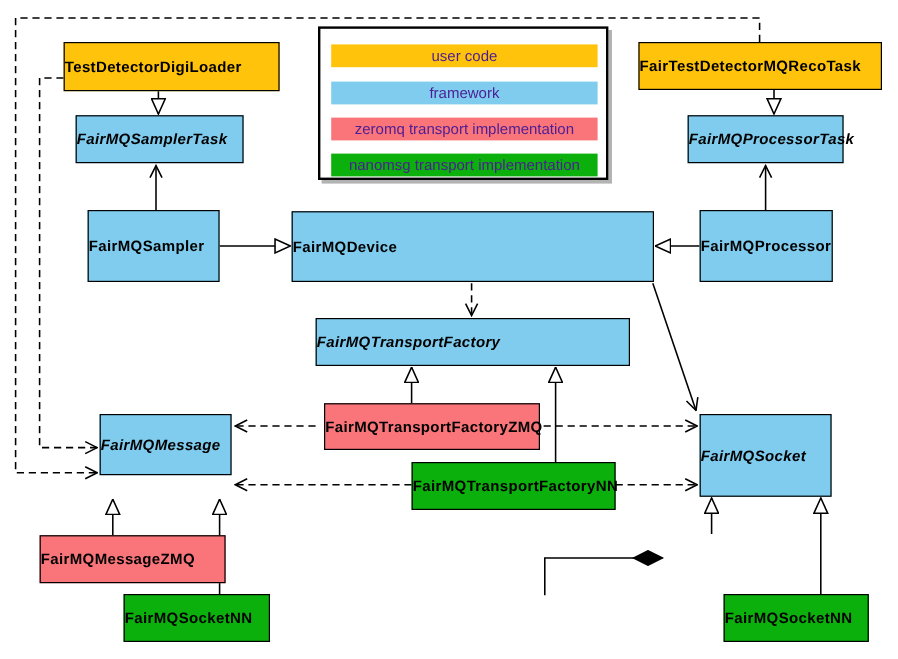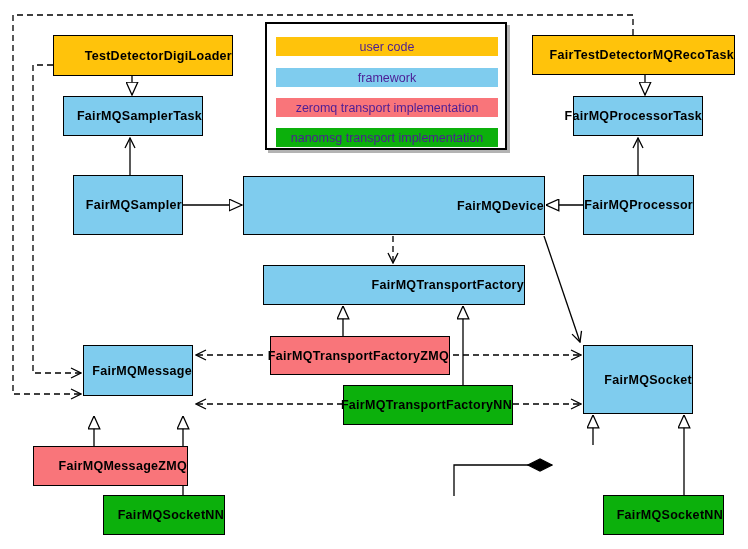--- a/index.html
+++ b/index.html
@@ -3,26 +3,26 @@
 <meta charset="utf-8">
 <style>
   * { margin:0; padding:0; box-sizing:border-box; }
   html,body { background:#fff; }
   #canvas {
     position:relative; width:748px; height:549px; background:var(--c-background,#fff);
     font-family:"Liberation Sans", sans-serif; overflow:hidden;
   }
   #edges { position:absolute; left:0; top:0; width:748px; height:549px; }
   .node {
-    position:absolute; display:flex; align-items:center; justify-content:flex-end;
+    position:absolute; display:flex; align-items:center; justify-content:flex-start;
     border:1.5px solid var(--c-border,#000); text-align:center;
     font-weight:bold; font-size:12.5px; letter-spacing:0.3px; color:#000;
     white-space:nowrap;
   }
-  .abstract { }
+  .abstract { font-style:italic; }
   .cat-user-code { background:var(--c-user-code,#ffc30b); }
   .cat-framework { background:var(--c-framework,#7fccee); }
   .cat-zeromq    { background:var(--c-zeromq,#f9757a); }
   .cat-nanomsg   { background:var(--c-nanomsg,#0cb00c); }
   #legend {
     position:absolute; left:265px; top:22px; width:242px; height:128px;
     background:#fff; border:2px solid #000;
     box-shadow:3px 3px 0 var(--c-legend-shadow,#b3b3b3);
   }
   .legend-row {

